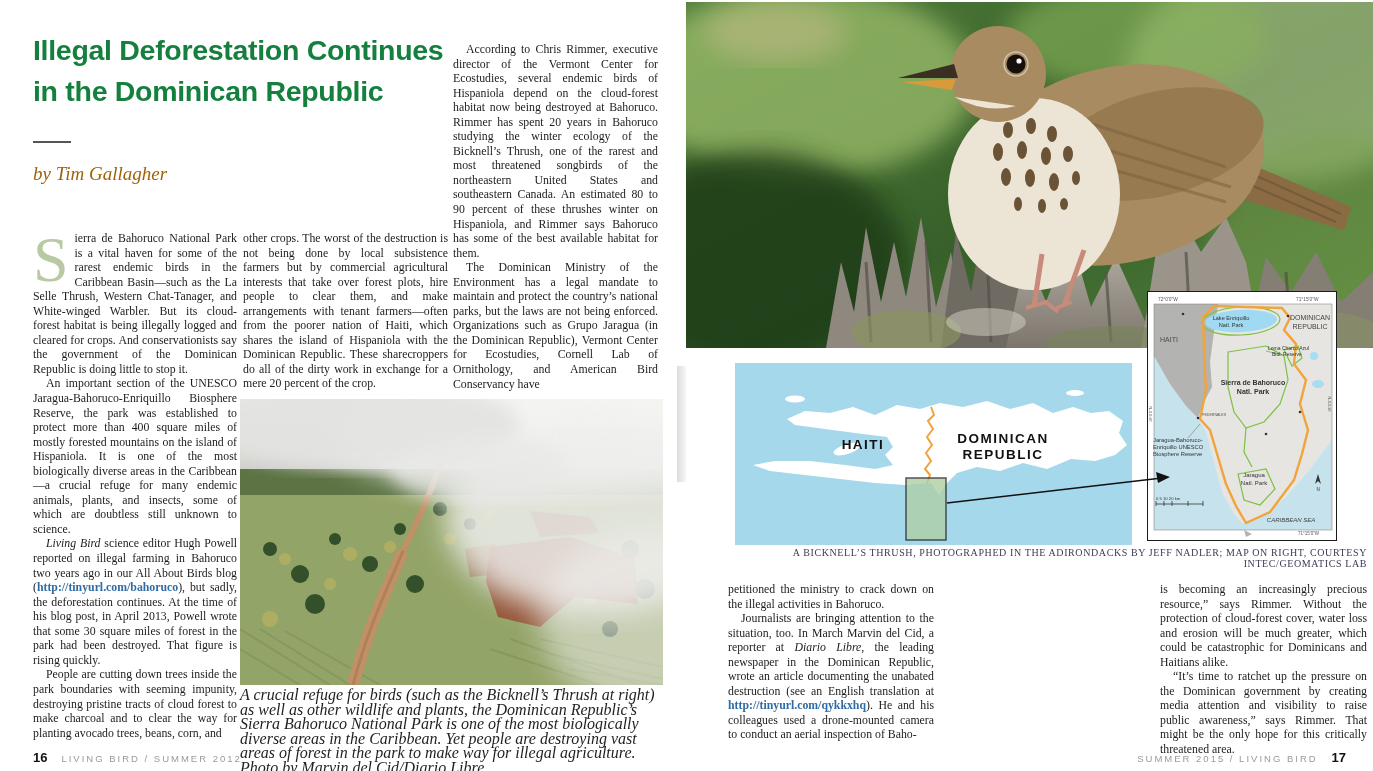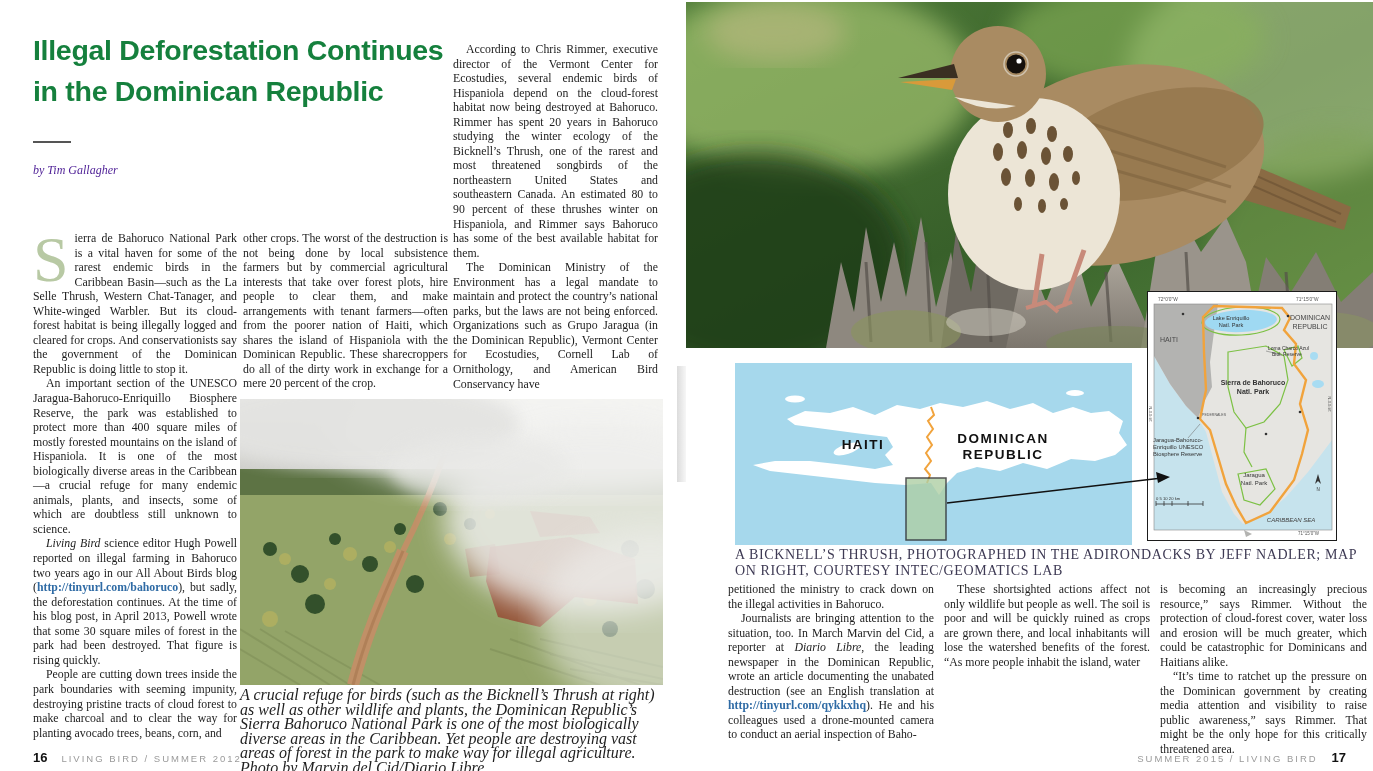--- a/index.html
+++ b/index.html
@@ -10,41 +10,41 @@
   }
   
   .headline {
     position:absolute; left:33px; top:30px; width:430px;
     font-family:"Liberation Sans", sans-serif; font-weight:600;
     font-size:28.5px; line-height:41px; letter-spacing:-0.3px; color:#15803d;
   }
   .title-rule { position:absolute; left:33px; top:141px; width:38px; height:2px; background:#555; }
   .byline {
     position:absolute; left:33px; top:163px; font-style:italic;
-    font-size:12px; color:#4c1d95;
+    font-size:19px; color:#a16207;
   }
   .bodycol { position:absolute;margin-top:16px; }
   .bodycol p {
     font-size:11.8px; line-height:14.55px; text-align:justify; margin:0; color:#1c1c1c;
   }
   .bodycol p.indent { text-indent:13px; }
   .dropcap {
     float:left; font-size:64px; line-height:50px; padding:4px 6px 0 0;
     color:#b8c9a4; font-family:"Liberation Serif", serif;
   }
   .ital { font-style:italic; }
   a.link { color:#2f6ba5; font-weight:bold; text-decoration:none; }
   .photo-caption {
     position:absolute; left:240px; top:688px; width:430px;
     font-family:Liberation Serif, serif; font-style:italic;
     font-size:16px; line-height:14.5px; color:#1f1f1f;
   }
   .bird-caption {
-    position:absolute; left:735px; top:547px; width:632px; text-align:left;
-    font-size:14px; letter-spacing:0.6px; color:#3e3a54;
+    position:absolute; left:735px; top:547px; width:632px; text-align:right;
+    font-size:10px; letter-spacing:0.6px; color:#3e3a54;
   }
   .folio {
     position:absolute; top:750px; font-family:"Liberation Sans", sans-serif;
     font-size:9.5px; letter-spacing:2px; color:#9a9a9a; white-space:nowrap;
   }
   .folio .pagenum { font-size:13px; letter-spacing:0; color:#111; font-weight:bold; }
   .folio-left { left:33px; }
   .folio-right { right:27px; text-align:right; }
   
   .bird-photo { position:absolute; left:686px; top:2px; width:687px; height:346px; }
@@ -324,21 +324,20 @@
     <polygon points="270,22 256,17 258,28" fill="#111"></polygon>
   </svg>
 
   <div class="bird-caption">A BICKNELL’S THRUSH, PHOTOGRAPHED IN THE ADIRONDACKS BY JEFF NADLER; MAP ON RIGHT, COURTESY INTEC/GEOMATICS LAB</div>
 
   <div class="bodycol" style="left:728px; top:566px; width:206px;">
     <p>petitioned the ministry to crack down on the illegal activities in Bahoruco.</p>
     <p class="indent"><span>Journalists are bringing attention to the situation, too. In March Marvin del Cid, a reporter at </span><span class="ital">Diario Libre</span><span>, the leading newspaper in the Dominican Republic, wrote an article documenting the unabated destruction (see an English translation at </span><a class="link" href="#">http://tinyurl.com/qykkxhq</a><span>). He and his colleagues used a drone-mounted camera to conduct an aerial inspection of Baho-</span></p>
   </div>
   <div class="bodycol" style="left:944px; top:566px; width:206px;">
-    <p class="indent">These shortsighted actions affect not only wildlife but people as well. The soil is poor and will be quickly ruined as crops are grown there, and local inhabitants will lose the watershed benefits of the forest. “As more people inhabit the island, water</p>
   </div>
   <div class="bodycol" style="left:1160px; top:566px; width:207px;">
     <p>is becoming an increasingly precious resource,” says Rimmer. Without the protection of cloud-forest cover, water loss and erosion will be much greater, which could be catastrophic for Dominicans and Haitians alike.</p>
     <p class="indent">“It’s time to ratchet up the pressure on the Dominican government by creating media attention and visibility to raise public awareness,” says Rimmer. That might be the only hope for this critically threatened area.</p>
   </div>
 
   <div class="folio folio-right">
     <span>SUMMER 2015 / LIVING BIRD</span>&nbsp;&nbsp;
     <span class="pagenum">17</span>
   </div>

